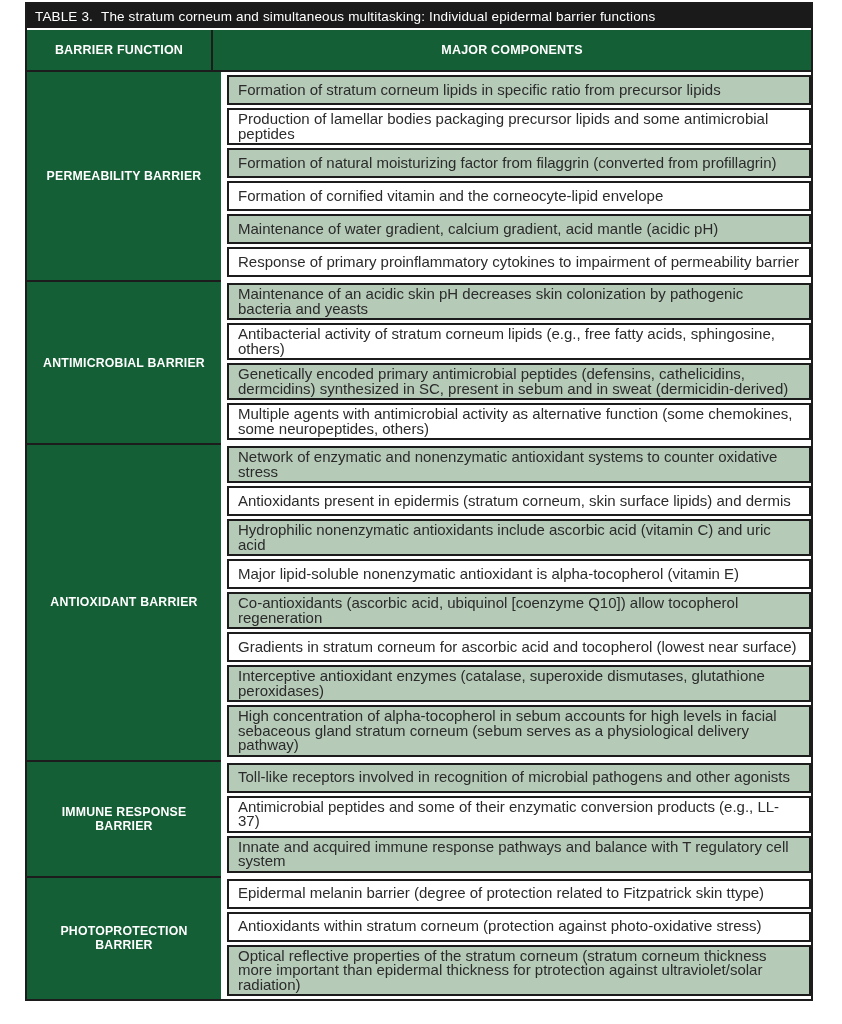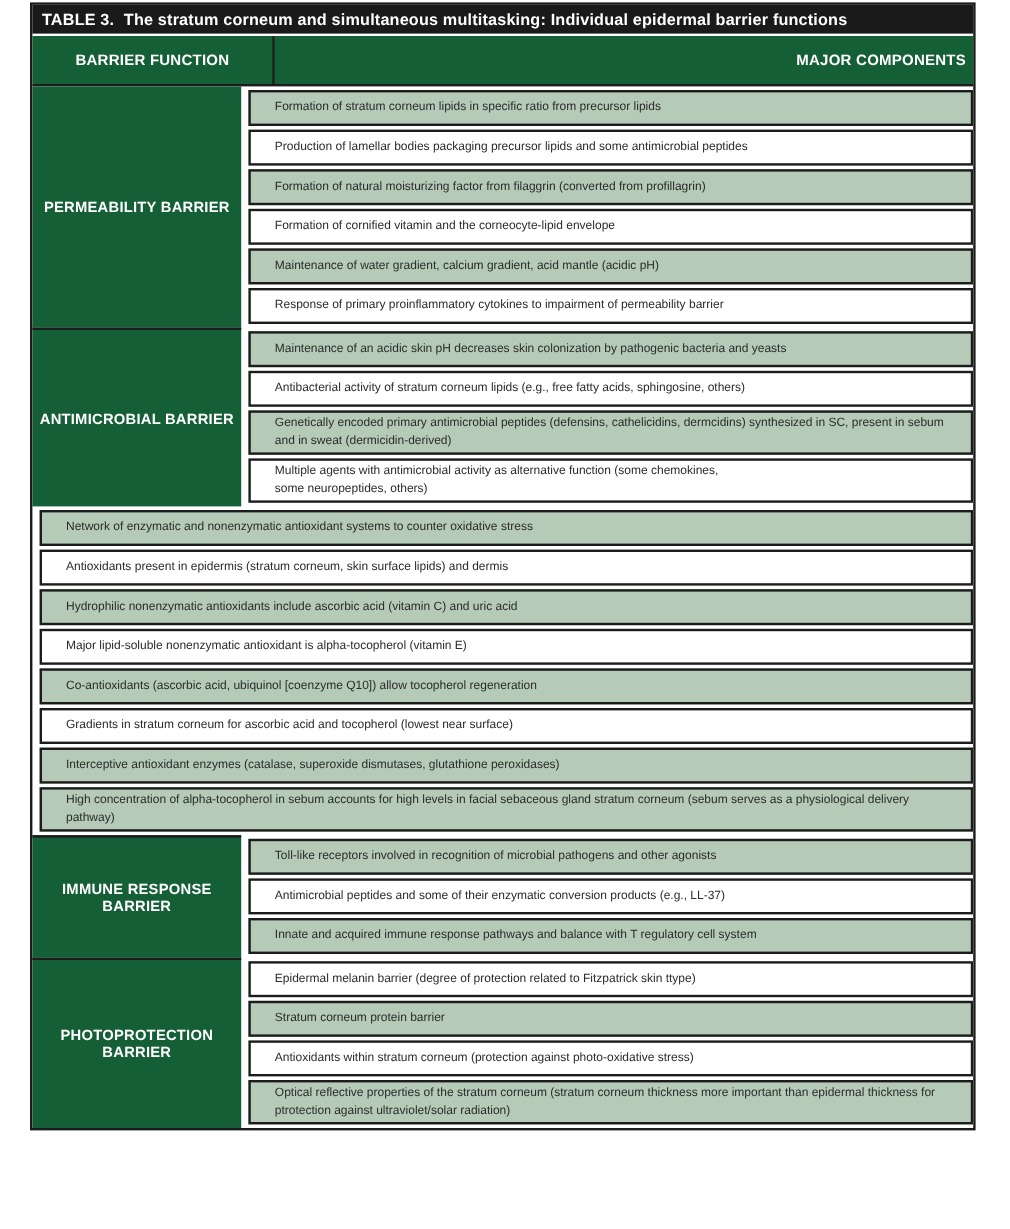--- a/index.html
+++ b/index.html
@@ -19,66 +19,66 @@
   }
   .table-wrap{
     position:absolute;left:25px;top:2px;width:788px;
     border:2px solid var(--border-c);
     background:#fff;
   }
   .title-bar{
     background:var(--title-bg);
     color:#fff;
     font-size:13.5px;
-    font-weight:bold;
+    font-weight:normal;
     padding:5px 8px 4px 8px;
     letter-spacing:.15px;
   }
   .title-bar .title-prefix{margin-right:8px;}
   .head-row{
     display:flex;
     margin-top:2px;
     border-bottom:2px solid var(--border-c);
   }
   .head-cell{
     background:var(--green-dark);
     color:#fff;
     font-weight:bold;
     font-size:12.5px;
     text-align:center;
     padding:13px 6px;
     letter-spacing:.2px;
   }
-  .head-cell.fn{width:202px;border-right:2px solid var(--border-c);}
-  .head-cell.comp{flex:1;text-align:right;}
+  .head-cell.fn{width:186px;border-right:2px solid var(--border-c);}
+  .head-cell.comp{flex:1;}
   .section{display:flex;}
   .section:not(:first-child) .section-label{border-top:2px solid var(--border-c);text-align:center;}
   .section-label{
-    width:174px;
+    width:194px;
     background:var(--green-dark);
     color:#fff;
     font-weight:bold;
     font-size:12.3px;
     display:flex;align-items:center;justify-content:center;
     text-align:center;
     padding:4px 6px;
     letter-spacing:.2px;
   }
   .rows{
     flex:1;
     display:flex;flex-direction:column;
     gap:3px;
     padding:3px 0 3px 6px;
   }
   .row{
     border:2px solid var(--border-c);
     min-height:30px;
     display:flex;align-items:center;
-    padding:2px 20px;
-    font-size:10px;
+    padding:2px 9px;
+    font-size:15px;
     line-height:14.5px;
     color:var(--text-dark);
     white-space:pre-line;
   }
   .row.green{background:var(--green-light);}
   .row.white{background:var(--row-white);}
 </style>
 </head>
 <body>
 
@@ -108,20 +108,21 @@
     <div class="rows">
           <div class="row green">Maintenance of an acidic skin pH decreases skin colonization by pathogenic bacteria and yeasts</div>
           <div class="row white">Antibacterial activity of stratum corneum lipids (e.g., free fatty acids, sphingosine, others)</div>
           <div class="row green">Genetically encoded primary antimicrobial peptides (defensins, cathelicidins, dermcidins) synthesized in SC, present in sebum and in sweat (dermicidin-derived)</div>
           <div class="row white">Multiple agents with antimicrobial activity as alternative function (some chemokines,
 some neuropeptides, others)</div>
         </div>
   </div>
 
   <div class="section">
+    <div class="section-label">ANTIOXIDANT BARRIER</div>
     <div class="rows">
           <div class="row green">Network of enzymatic and nonenzymatic antioxidant systems to counter oxidative stress</div>
           <div class="row white">Antioxidants present in epidermis (stratum corneum, skin surface lipids) and dermis</div>
           <div class="row green">Hydrophilic nonenzymatic antioxidants include ascorbic acid (vitamin C) and uric acid</div>
           <div class="row white">Major lipid-soluble nonenzymatic antioxidant is alpha-tocopherol (vitamin E)</div>
           <div class="row green">Co-antioxidants (ascorbic acid, ubiquinol [coenzyme Q10]) allow tocopherol regeneration</div>
           <div class="row white">Gradients in stratum corneum for ascorbic acid and tocopherol (lowest near surface)</div>
           <div class="row green">Interceptive antioxidant enzymes (catalase, superoxide dismutases, glutathione peroxidases)</div>
           <div class="row green">High concentration of alpha-tocopherol in sebum accounts for high levels in facial sebaceous gland stratum corneum (sebum serves as a physiological delivery pathway)</div>
         </div>
@@ -133,19 +134,18 @@
           <div class="row green">Toll-like receptors involved in recognition of microbial pathogens and other agonists</div>
           <div class="row white">Antimicrobial peptides and some of their enzymatic conversion products (e.g., LL-37)</div>
           <div class="row green">Innate and acquired immune response pathways and balance with T regulatory cell system</div>
         </div>
   </div>
 
   <div class="section">
     <div class="section-label">PHOTOPROTECTION BARRIER</div>
     <div class="rows">
           <div class="row white">Epidermal melanin barrier (degree of protection related to Fitzpatrick skin ttype)</div>
-          <div class="row green">Stratum corneum protein barrier</div>
           <div class="row white">Antioxidants within stratum corneum (protection against photo-oxidative stress)</div>
           <div class="row green">Optical reflective properties of the stratum corneum (stratum corneum thickness more important than epidermal thickness for ptrotection against ultraviolet/solar radiation)</div>
         </div>
   </div>
 </div>
 </div>
 
 </body></html>

